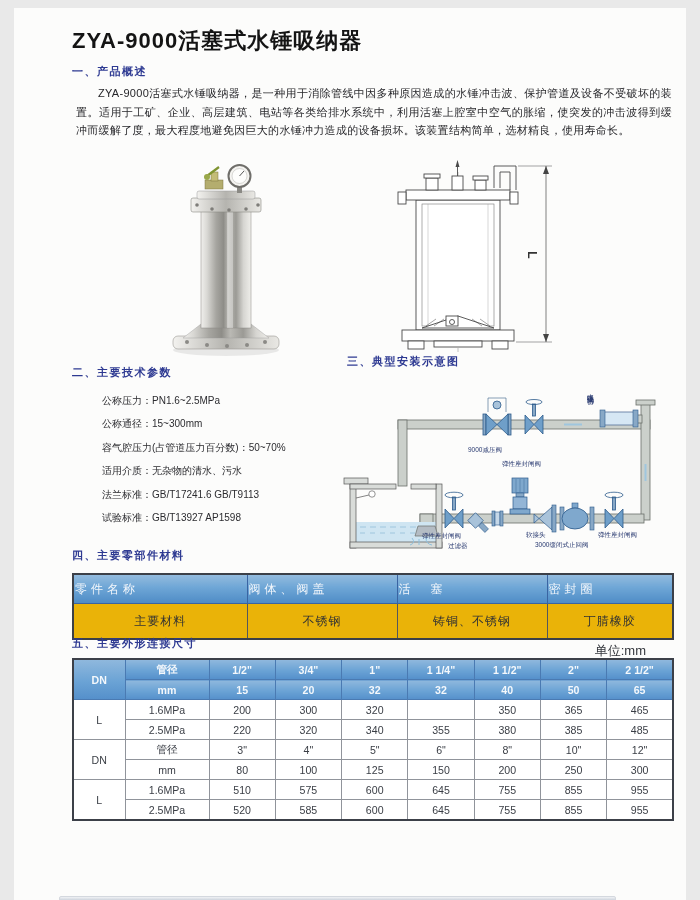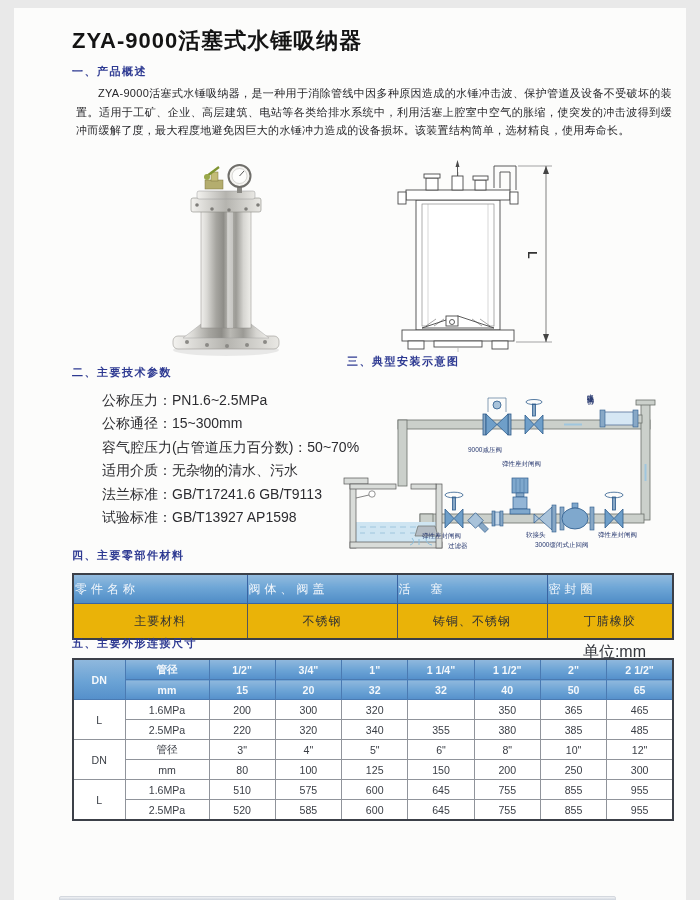--- a/index.html
+++ b/index.html
@@ -13,22 +13,22 @@
     left:58px;top:18px;font-size:22px;font-weight:bold;color:#141414;letter-spacing:1px;
   }
   .sec-h{
     font-size:11px;font-weight:bold;color:#2e3a92;letter-spacing:1.5px;
   }
   .para{
     left:62px;top:76px;width:596px;font-size:11px;line-height:18.6px;color:#26262a;
     text-indent:2em;text-align:justify;letter-spacing:.3px;
   }
   .param-list{left:88px;top:381px;width:250px;}
-  .param-line{font-size:14px;color:#2c2c30;line-height:23.4px;white-space:nowrap;}
-  .unit-note{right:40px;top:634px;font-size:16px;color:#33363c;}
+  .param-line{font-size:10px;color:#2c2c30;line-height:23.4px;white-space:nowrap;}
+  .unit-note{right:40px;top:634px;font-size:13px;color:#33363c;}
   
   .mattbl{border-collapse:collapse;width:602px;table-layout:fixed;border:2px solid #3c4048;}
   .mattbl th{
     height:26px;background:linear-gradient(180deg,#93bbde 0%,#6ea6d6 45%,#4f8cc6 100%);
     color:#f2f6fb;font-size:12px;font-weight:normal;letter-spacing:4px;
     border:1px solid #3a64a2;text-align:left;
   }
   .mattbl td{
     height:32px;background:#eab308;color:#333;font-size:12px;letter-spacing:1px;
     border:1px solid #54575d;text-align:center;

